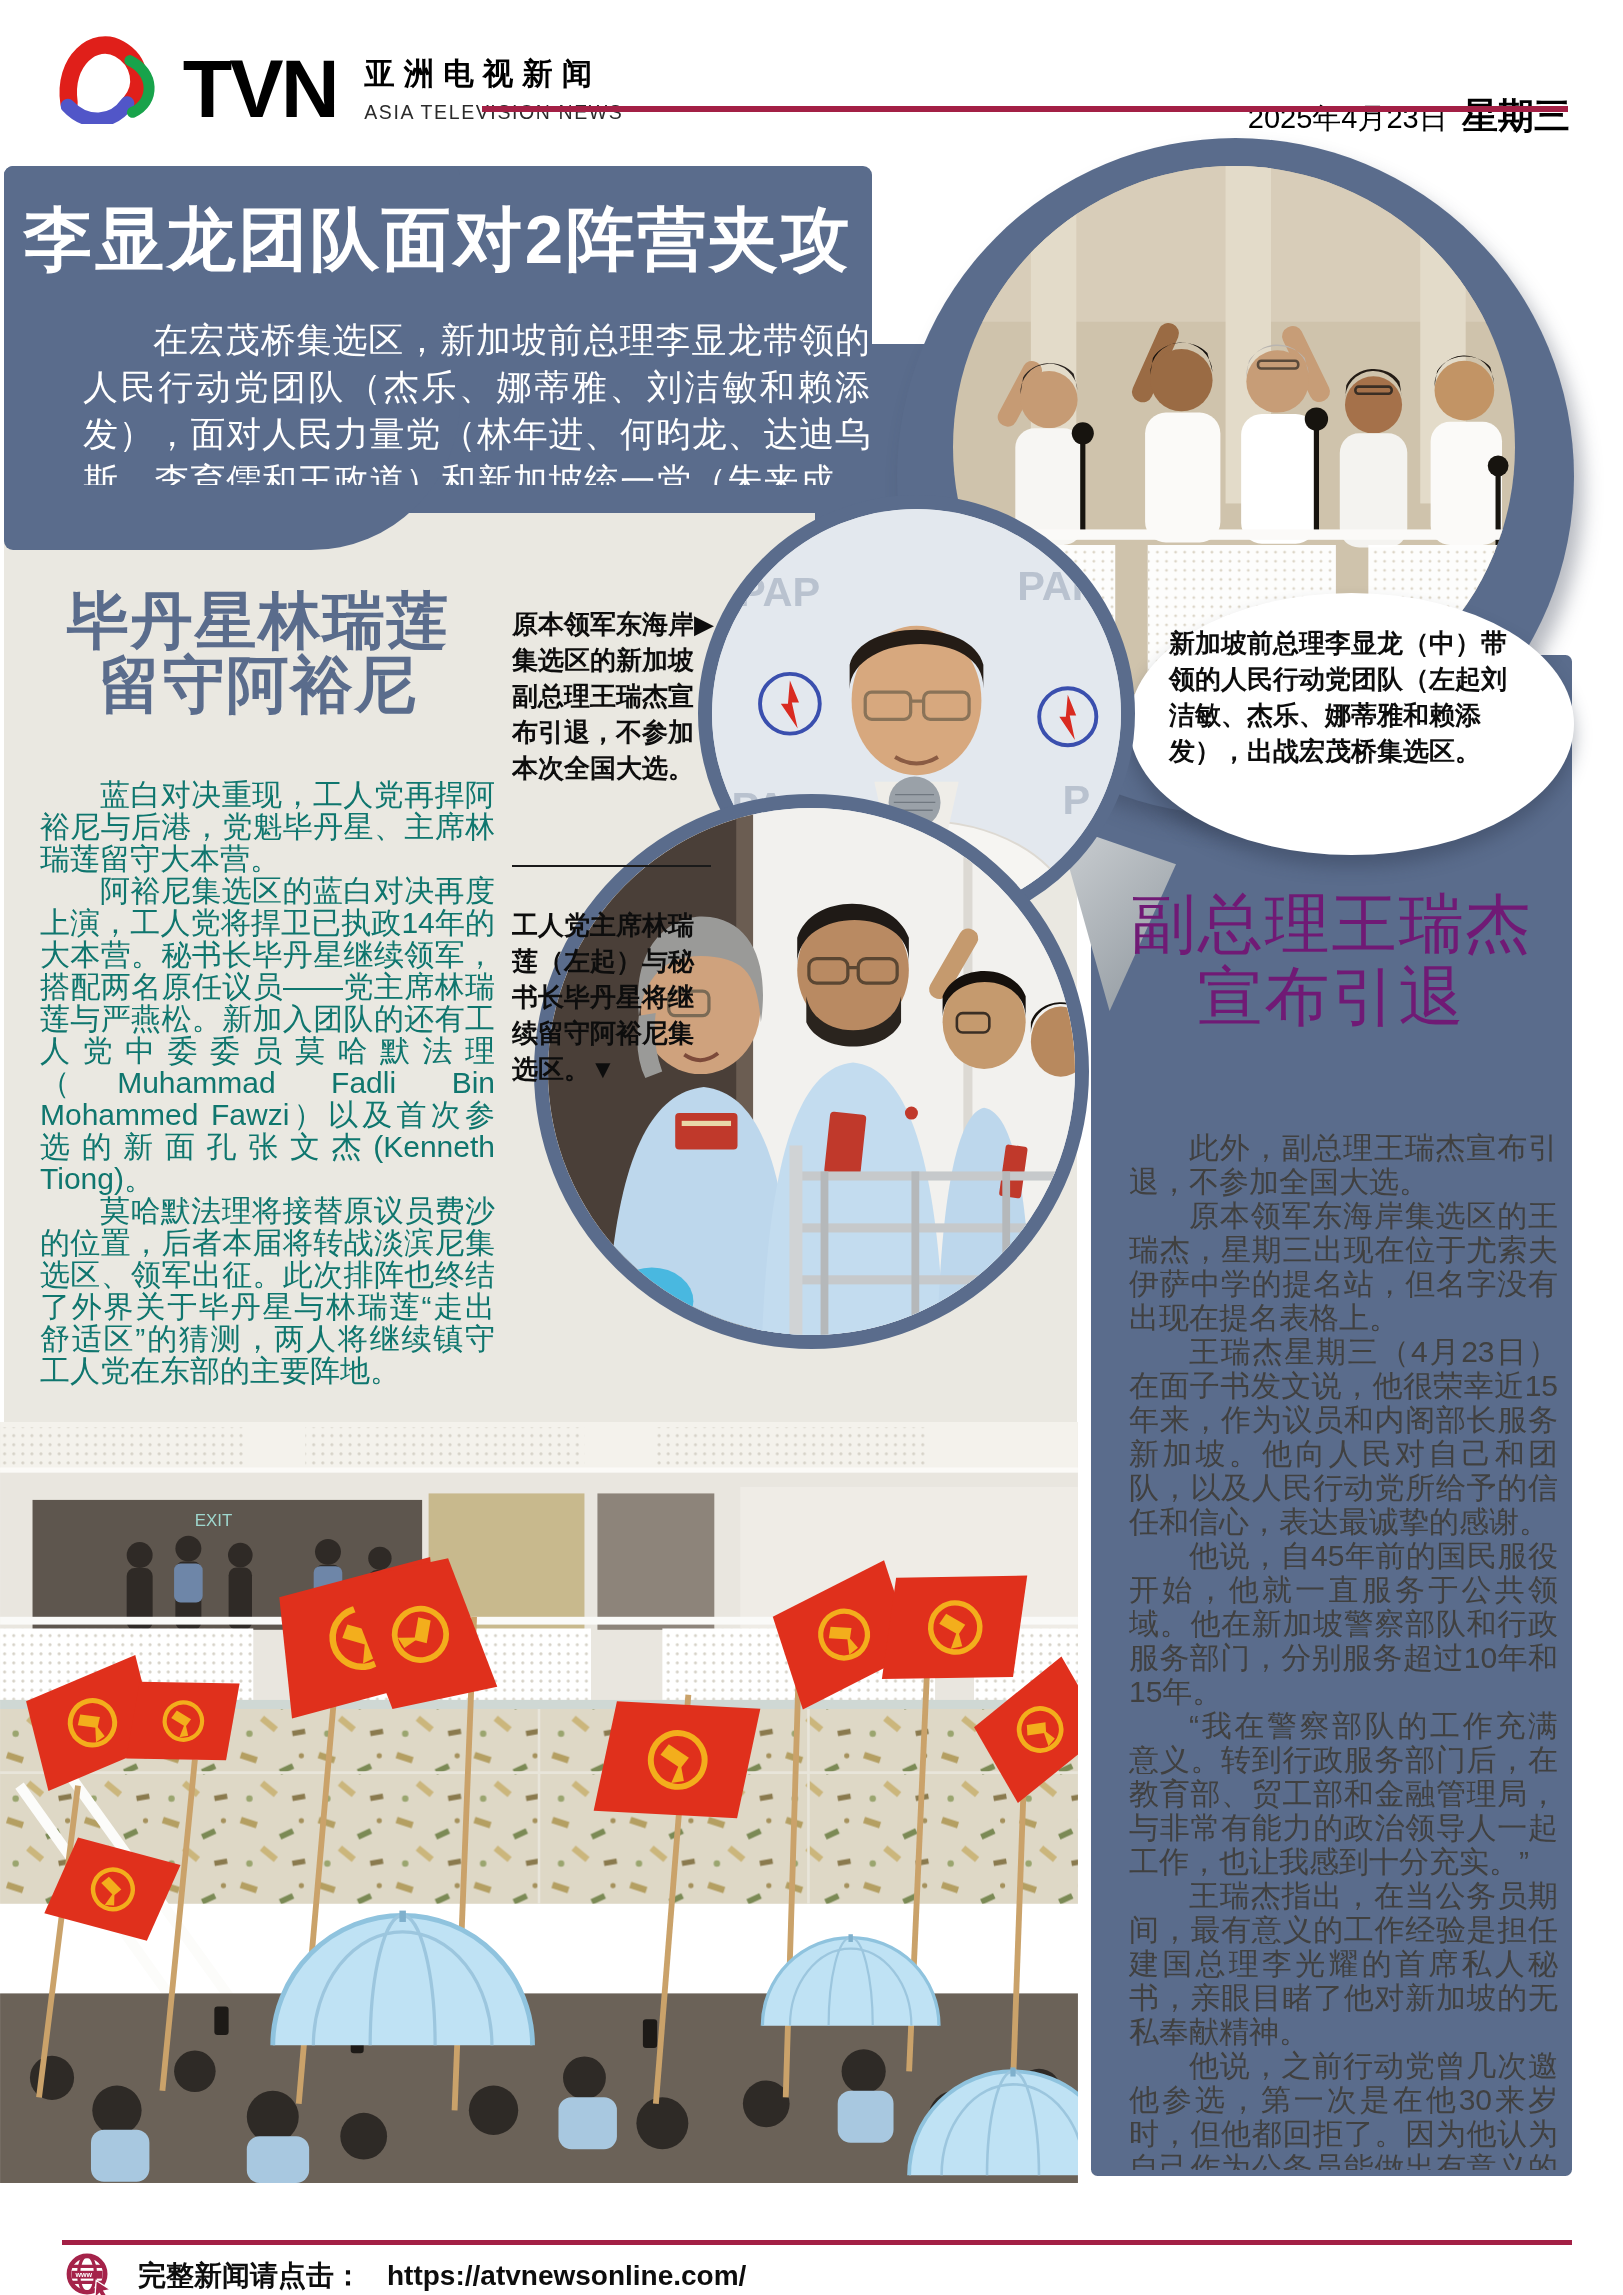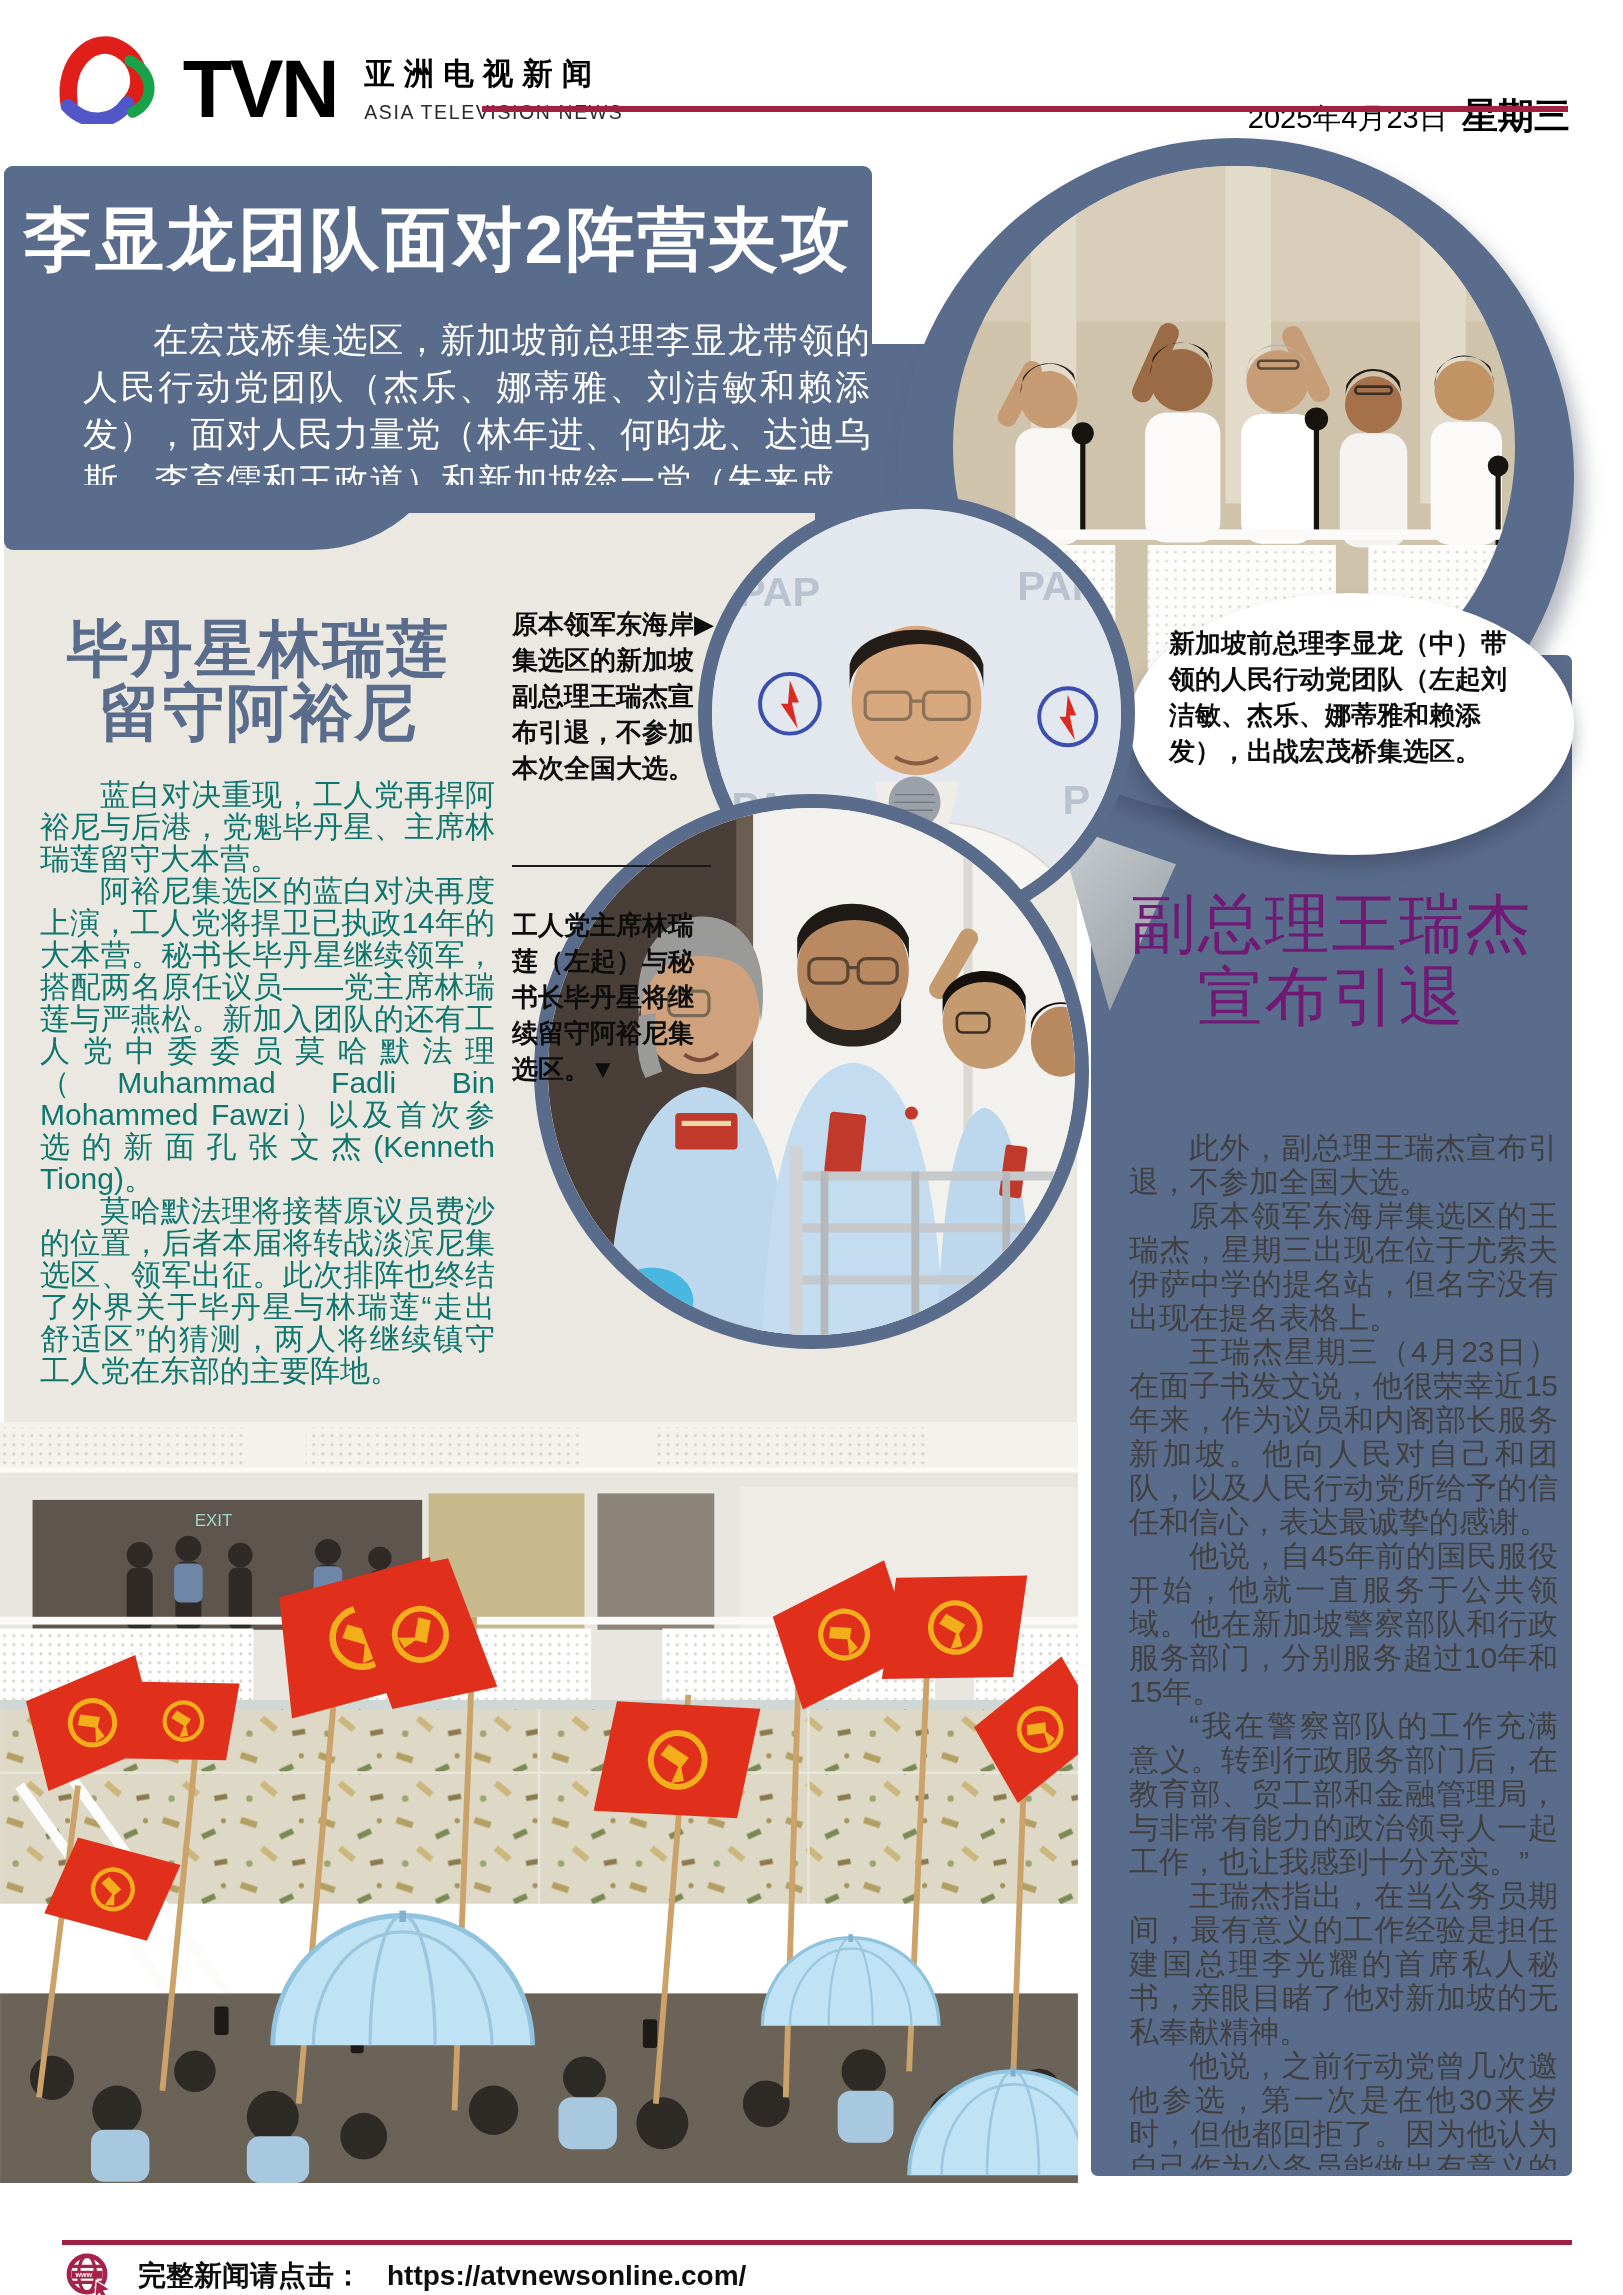--- a/index.html
+++ b/index.html
@@ -368,21 +368,21 @@
           <rect x="420" y="560" width="12" height="252"></rect>
           <rect x="560" y="560" width="12" height="252"></rect>
           <rect x="700" y="560" width="12" height="252"></rect>
         </g>
       <rect x="372" y="520" width="20" height="292" fill="#d0d3d5"></rect>
 
       <ellipse cx="160" cy="760" rx="64" ry="52" fill="#49b8e0"></ellipse>
     </svg>
   </div>
 
-  <div class="abs left-title" style="left:18px;top:617px;width:481px;">
+  <div class="abs left-title" style="left:18px;top:589px;width:481px;">
     <div>毕丹星林瑞莲</div>
     <div>留守阿裕尼</div>
   </div>
   <div class="abs left-body" style="left:40px;top:779px;width:455px;height:640px;overflow:hidden;">
     <p>蓝白对决重现，工人党再捍阿裕尼与后港，党魁毕丹星、主席林瑞莲留守大本营。</p>
     <p>阿裕尼集选区的蓝白对决再度上演，工人党将捍卫已执政14年的大本营。秘书长毕丹星继续领军，搭配两名原任议员——党主席林瑞莲与严燕松。新加入团队的还有工人党中委委员莫哈默法理（Muhammad Fadli Bin Mohammed Fawzi）以及首次参选的新面孔张文杰(Kenneth Tiong)。</p>
     <p>莫哈默法理将接替原议员费沙的位置，后者本届将转战淡滨尼集选区、领军出征。此次排阵也终结了外界关于毕丹星与林瑞莲“走出舒适区”的猜测，两人将继续镇守工人党在东部的主要阵地。</p>
   </div>
 
   <div class="abs cap" style="left:512px;top:606px;width:204px;height:188px;overflow:hidden;">原本领军东海岸▶集选区的新加坡副总理王瑞杰宣布引退，不参加本次全国大选。</div>

